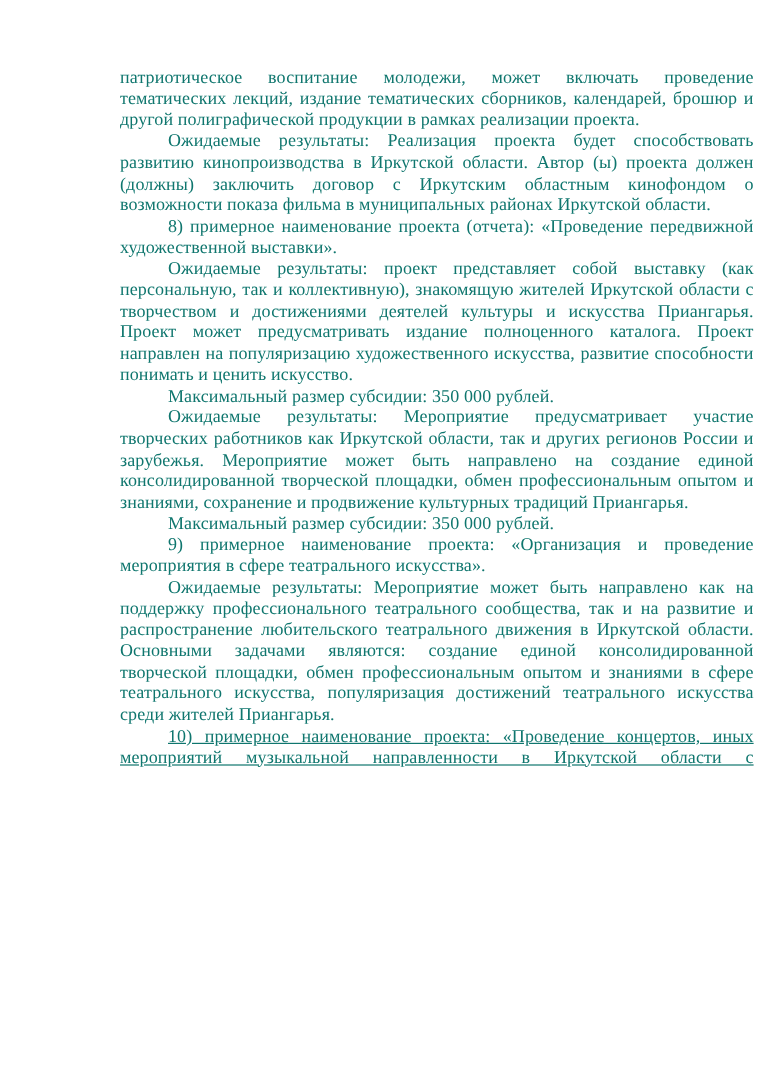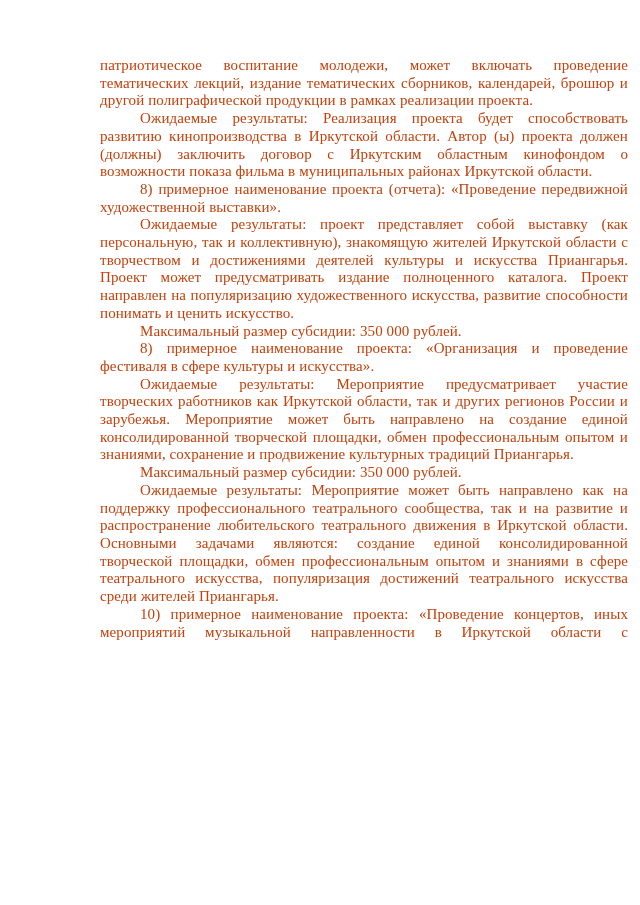--- a/index.html
+++ b/index.html
@@ -12,45 +12,46 @@
     height: 905px;
     position: relative;
     overflow: hidden;
     font-family: "Liberation Serif", "DejaVu Serif", serif;
   }
   .page {
     position: absolute;
     top: 57px;
     left: 100px;
     width: 528px;
-    color: #c2410c;
+    color: #0f766e;
     font-size: 15px;
     line-height: 17.7px;
     text-align: justify;
     letter-spacing: 0.1px;
   }
   .para {
     margin: 0;
     padding: 0;
     text-indent: 40px;
   }
   .no-indent {
     text-indent: 0;
   }
   .fill-last {
     text-align-last: justify;
+    text-decoration: underline;
   }
 </style>
 </head>
 <body>
 
 <div class="page">
   <p class="para no-indent">патриотическое воспитание молодежи, может включать проведение тематических лекций, издание тематических сборников, календарей, брошюр и другой полиграфической продукции в рамках реализации проекта.</p>
   <p class="para">Ожидаемые результаты: Реализация проекта будет способствовать развитию кинопроизводства в Иркутской области. Автор (ы) проекта должен (должны) заключить договор с Иркутским областным кинофондом о возможности показа фильма в муниципальных районах Иркутской области.</p>
   <p class="para">8) примерное наименование проекта (отчета): «Проведение передвижной художественной выставки».</p>
   <p class="para">Ожидаемые результаты: проект представляет собой выставку (как персональную, так и коллективную), знакомящую жителей Иркутской области с творчеством и достижениями деятелей культуры и искусства Приангарья. Проект может предусматривать издание полноценного каталога. Проект направлен на популяризацию художественного искусства, развитие способности понимать и ценить искусство.</p>
   <p class="para">Максимальный размер субсидии: 350 000 рублей.</p>
-  <p class="para">8) примерное наименование проекта: «Организация и проведение фестиваля в сфере культуры и искусства».</p>
   <p class="para">Ожидаемые результаты: Мероприятие предусматривает участие творческих работников как Иркутской области, так и других регионов России и зарубежья. Мероприятие может быть направлено на создание единой консолидированной творческой площадки, обмен профессиональным опытом и знаниями, сохранение и продвижение культурных традиций Приангарья.</p>
   <p class="para">Максимальный размер субсидии: 350 000 рублей.</p>
+  <p class="para">9) примерное наименование проекта: «Организация и проведение мероприятия в сфере театрального искусства».</p>
   <p class="para">Ожидаемые результаты: Мероприятие может быть направлено как на поддержку профессионального театрального сообщества, так и на развитие и распространение любительского театрального движения в Иркутской области. Основными задачами являются: создание единой консолидированной творческой площадки, обмен профессиональным опытом и знаниями в сфере театрального искусства, популяризация достижений театрального искусства среди жителей Приангарья.</p>
   <p class="para fill-last">10) примерное наименование проекта: «Проведение концертов, иных мероприятий музыкальной направленности в Иркутской области с</p>
 </div>
 
 </body></html>

